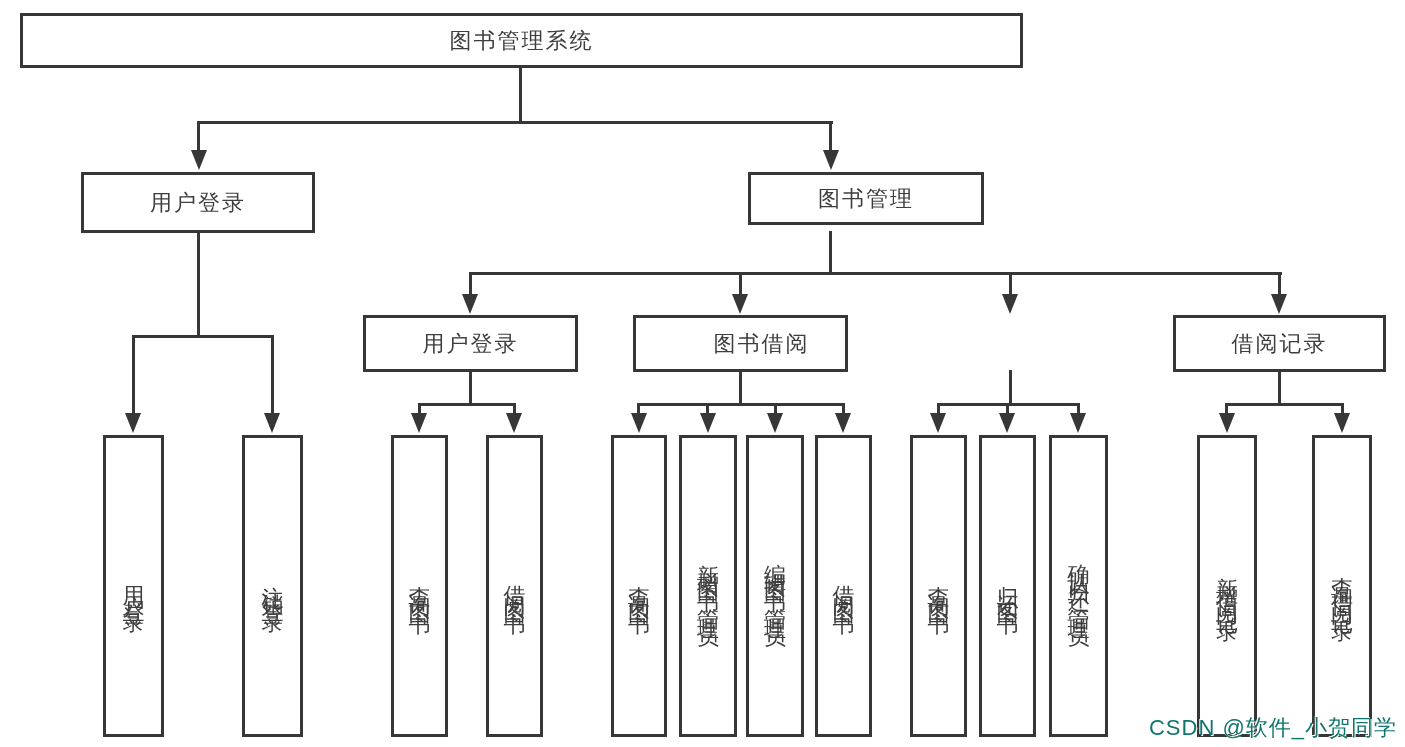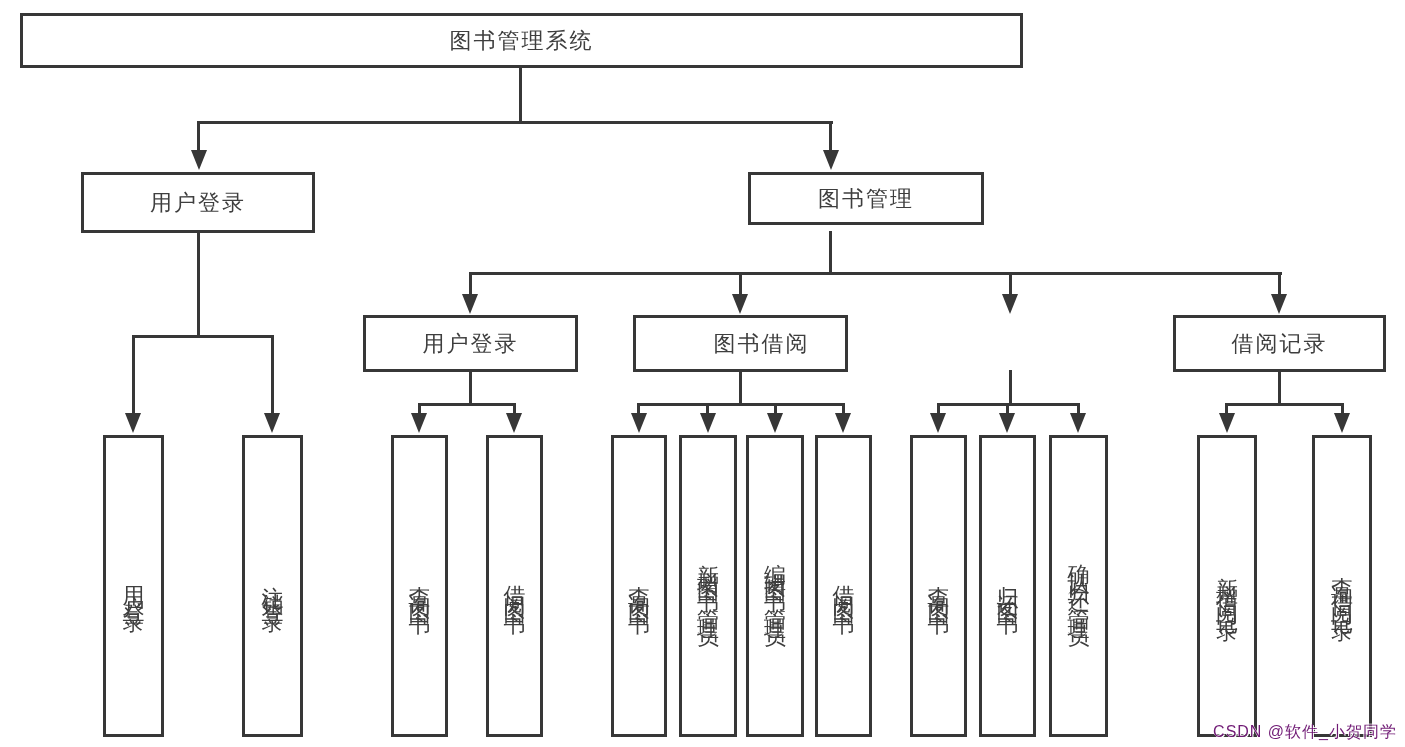--- a/index.html
+++ b/index.html
@@ -20,21 +20,21 @@
   .hline,.vline{position:absolute;background:#373737;}
   .hline{height:3px;}
   .vline{width:3px;}
   .arrow{
     position:absolute;width:0;height:0;
     border-left:8px solid transparent;border-right:8px solid transparent;
     border-top:20px solid #373737;
   }
   .watermark{
     position:absolute;right:8px;bottom:4px;z-index:5;
-    font-size:16px;color:#701a75;letter-spacing:1px;
+    font-size:22px;color:#0f766e;letter-spacing:1px;
     text-shadow:1px 1px 0 #ffffff,-1px -1px 0 #ffffff;
   }
 </style>
 </head>
 <body>
 
 <div class="canvas">
 
   <div class="box node-h" style="left:20px;top:13px;width:1003px;height:55px;">图书管理系统</div>
 

